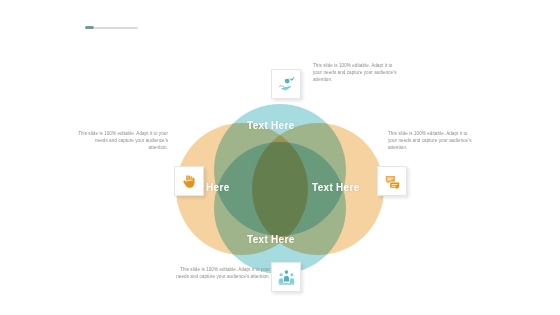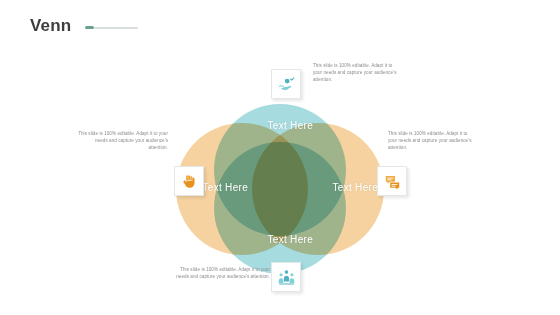--- a/index.html
+++ b/index.html
@@ -22,22 +22,22 @@
 
   
   .venn{position:absolute;left:176px;top:104px;width:208px;height:170px;}
   .lobe{position:absolute;border-radius:50%;mix-blend-mode:multiply;}
   .lobe-left  {left:0px;  top:19px; width:132px;height:132px;background:#f6d2a0;}
   .lobe-right {left:76px; top:19px; width:132px;height:132px;background:#f6d2a0;}
   .lobe-top   {left:38px; top:0px;  width:132px;height:132px;background:#a6dbe0;}
   .lobe-bottom{left:38px; top:38px; width:132px;height:132px;background:#a6dbe0;}
 
   .lobe-label{
-    position:absolute;color:#ffffff;font-size:10px;font-weight:400;
-    letter-spacing:.3px;white-space:nowrap;text-align:right;
+    position:absolute;color:#ffffff;font-size:10px;font-weight:700;
+    letter-spacing:.3px;white-space:nowrap;text-align:left;
     text-shadow:0 0 2px rgba(120,120,120,.25);
   }
   .lbl-left  {left:6px;  top:78px;width:66px;}
   .lbl-right {left:136px;top:78px;width:66px;}
   .lbl-top   {left:71px; top:16px;width:66px;}
   .lbl-bottom{left:71px; top:130px;width:66px;}
 
   
   .icon-box{
     position:absolute;width:28px;height:28px;background:#ffffff;
@@ -58,21 +58,20 @@
   .cap-top   {left:313px;top:62px; width:88px;text-align:left;}
   .cap-right {left:388px;top:130px;width:88px;text-align:left;}
   .cap-left  {left:76px; top:130px;width:92px;text-align:right;}
   .cap-bottom{left:172px;top:266px;width:98px;text-align:right;}
 </style>
 </head>
 <body>
 
 <div class="slide">
 
-  <div class="title">Venn</div>
   <div class="divider">
     <div class="seg-accent"></div>
     <div class="seg-rest"></div>
   </div>
 
   <div class="venn">
     <div class="lobe lobe-left"></div>
     <div class="lobe lobe-right"></div>
     <div class="lobe lobe-top"></div>
     <div class="lobe lobe-bottom"></div>

